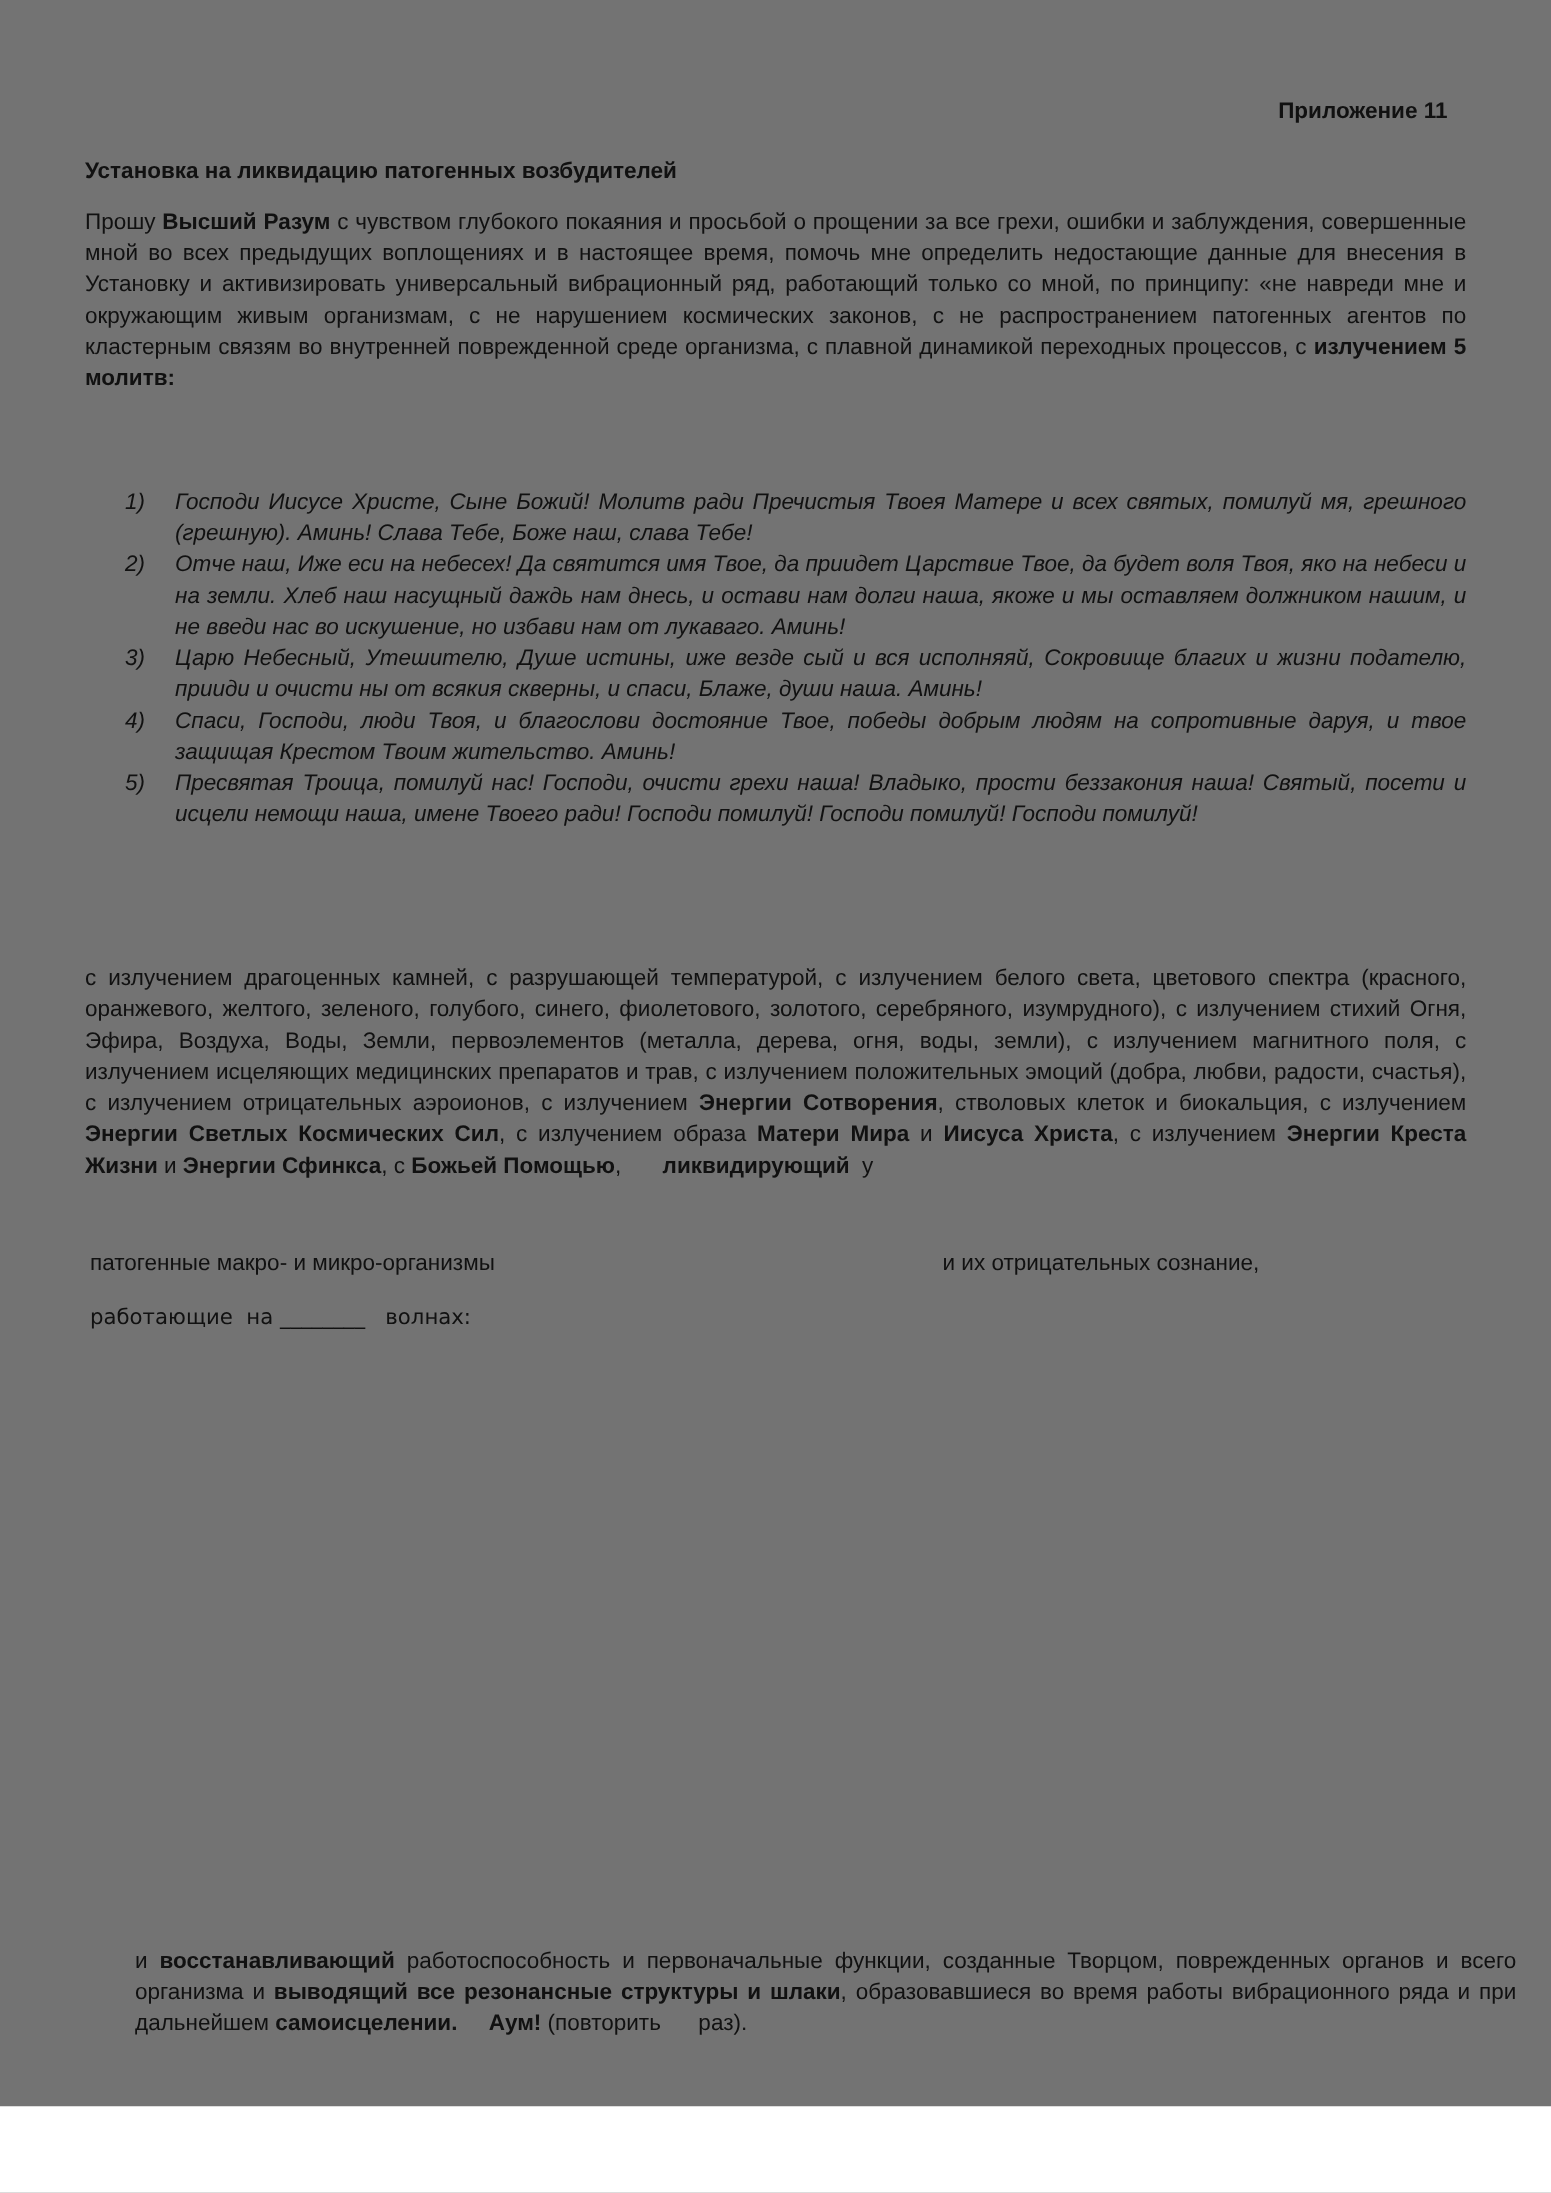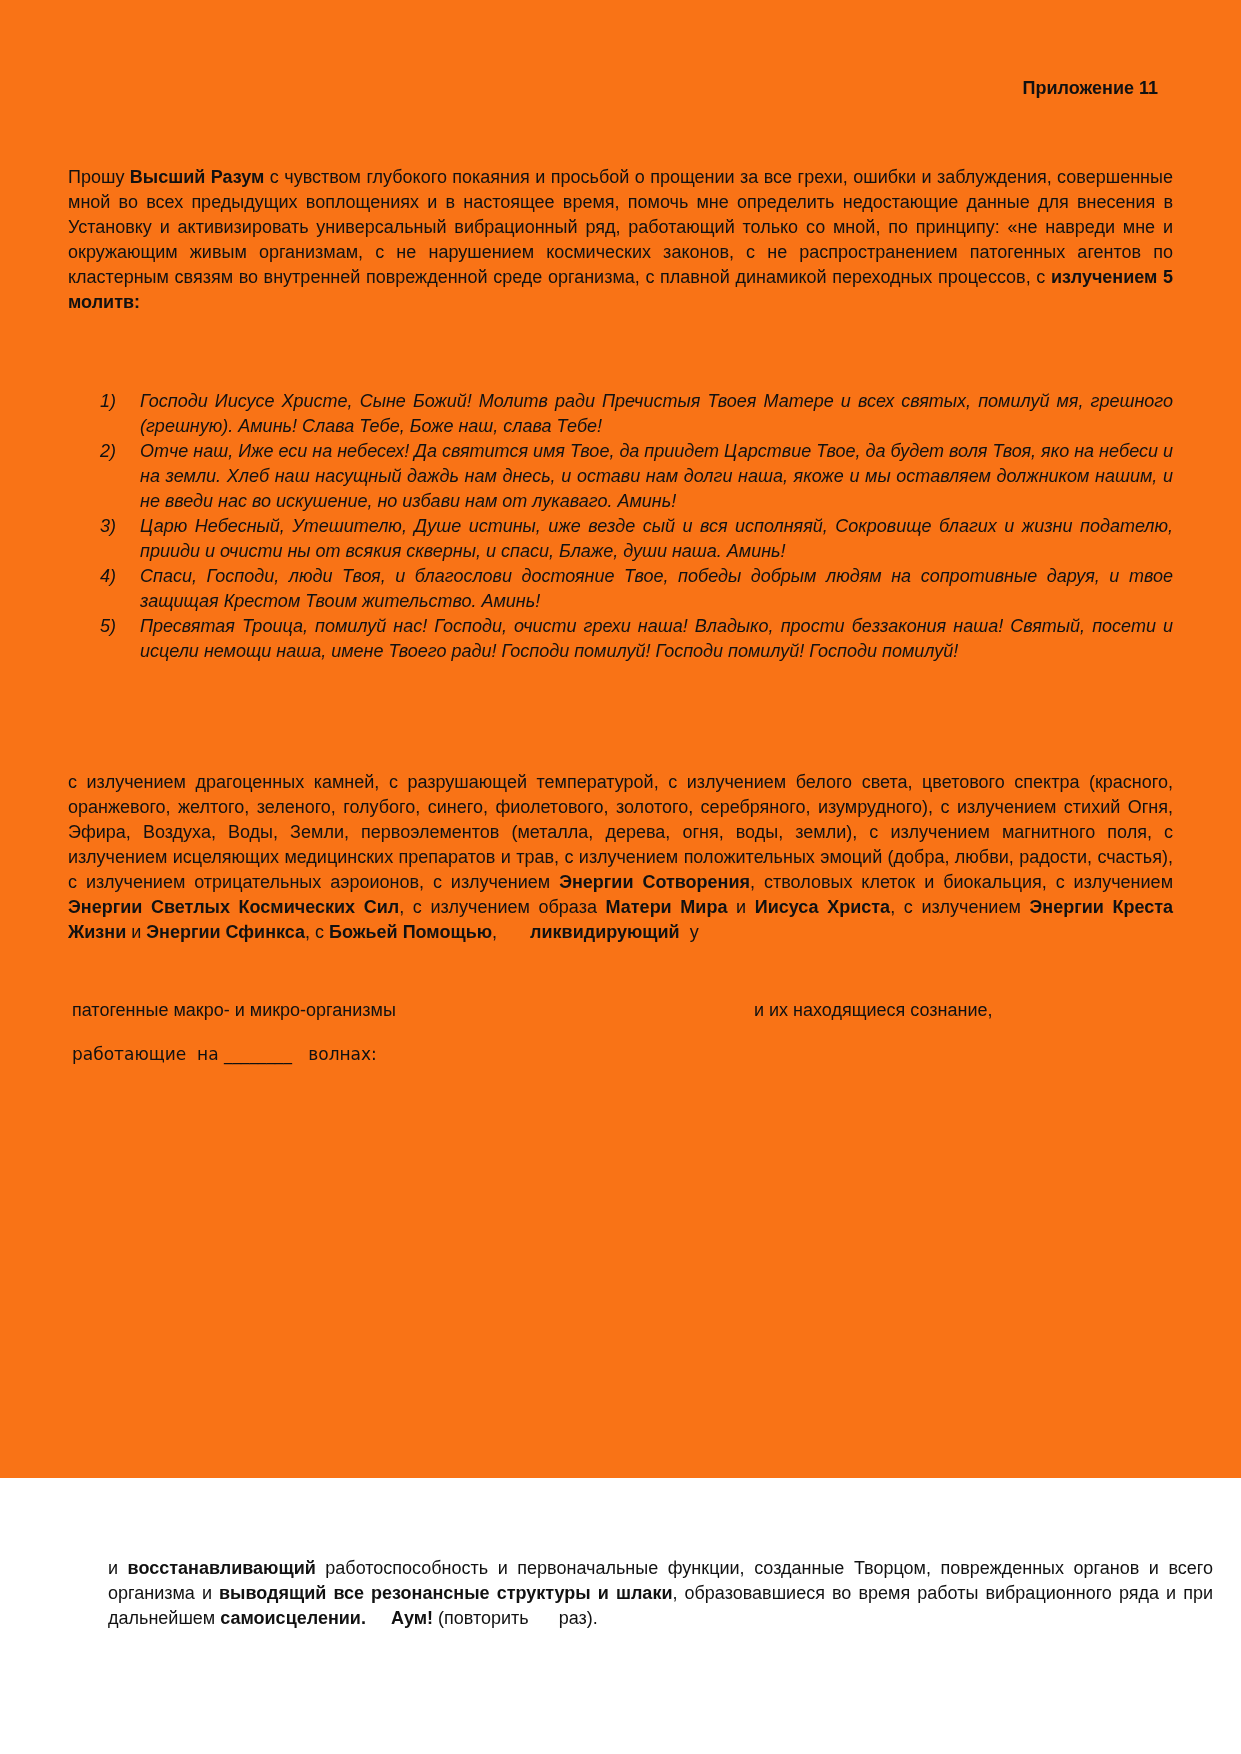--- a/index.html
+++ b/index.html
@@ -1,18 +1,18 @@
 <!DOCTYPE html>
 <html><head>
 <meta charset="utf-8">
 <style>
   html, body { margin: 0; padding: 0; background: #ffffff; }
   body { width: 1241px; height: 1754px; position: relative; overflow: hidden;
          font-family: "Liberation Sans", sans-serif; color: #111111; }
-  .page { position: absolute; left: 0; top: 0; width: 1241px; height: 1478px; background: #f97316; }
+  .page { position: absolute; left: 0; top: 0; width: 1241px; height: 1685px; background: #737373; }
   .abs { position: absolute; }
   .appendix { right: 83px; top: 78px; font-weight: bold; font-size: 18px; }
   .title { left: 68px; top: 126px; font-weight: bold; font-size: 18px; }
   .para { left: 68px; width: 1105px; font-size: 18px; line-height: 25px; text-align: justify; }
   .intro { top: 165px; }
   .para b { font-weight: bold; }
   .prayers { left: 100px; top: 389px; width: 1073px; font-style: italic; font-size: 18px; line-height: 25px; margin: 0; padding: 0; list-style: none; }
   .prayers li { position: relative; padding-left: 40px; text-align: justify; }
   .prayers .num { position: absolute; left: 0; top: 0; }
   .radiation { top: 770px; }
@@ -20,39 +20,40 @@
   .line { font-size: 18px; }
   .mono-like { font-family: "DejaVu Sans", sans-serif; font-size: 17px; }
 </style>
 </head>
 <body>
 
 <div class="page">
 
   <div class="abs appendix">Приложение 11</div>
 
+  <div class="abs title">Установка на ликвидацию патогенных возбудителей</div>
 
   <div class="abs para intro">
     <span>Прошу </span><b>Высший Разум</b><span> с чувством глубокого покаяния и просьбой о прощении за все грехи, ошибки и заблуждения, совершенные мной во всех предыдущих воплощениях и в настоящее время, помочь мне определить недостающие данные для внесения в Установку и активизировать универсальный вибрационный ряд, работающий только со мной, по принципу: «не навреди мне и окружающим живым организмам, с не нарушением космических законов, с не распространением  патогенных агентов по кластерным связям во внутренней поврежденной среде организма, с плавной динамикой переходных процессов, с </span><b>излучением 5 молитв:</b>
   </div>
 
   <ol class="abs prayers">
     <li><span class="num">1)</span><span>Господи Иисусе Христе, Сыне Божий! Молитв ради Пречистыя Твоея Матере и всех святых, помилуй мя, грешного (грешную). Аминь! Слава Тебе, Боже наш, слава Тебе!</span></li>
     <li><span class="num">2)</span><span>Отче наш, Иже еси на небесех! Да святится имя Твое, да приидет Царствие Твое, да будет воля Твоя, яко на небеси и на земли. Хлеб наш насущный даждь нам днесь, и остави нам долги наша, якоже и мы оставляем должником нашим, и не введи нас во искушение, но избави нам от лукаваго. Аминь!</span></li>
     <li><span class="num">3)</span><span>Царю Небесный, Утешителю, Душе истины, иже везде сый и вся исполняяй, Сокровище благих и жизни подателю, прииди и очисти ны от всякия скверны, и спаси, Блаже, души наша. Аминь!</span></li>
     <li><span class="num">4)</span><span>Спаси, Господи, люди Твоя, и благослови достояние Твое, победы добрым людям на сопротивные даруя, и твое защищая Крестом Твоим жительство. Аминь!</span></li>
     <li><span class="num">5)</span><span>Пресвятая Троица, помилуй нас! Господи, очисти грехи наша! Владыко, прости беззакония наша! Святый, посети и исцели немощи наша, имене Твоего ради! Господи помилуй! Господи помилуй! Господи помилуй!</span></li>
   </ol>
 
   <div class="abs para radiation">
     <span>с излучением драгоценных камней, с разрушающей температурой, с излучением белого света, цветового спектра (красного, оранжевого, желтого, зеленого, голубого, синего, фиолетового, золотого, серебряного, изумрудного), с излучением стихий Огня, Эфира, Воздуха, Воды, Земли, первоэлементов (металла, дерева, огня, воды, земли), с излучением магнитного поля, с излучением исцеляющих медицинских препаратов и трав, с излучением положительных эмоций (добра, любви, радости, счастья), с излучением отрицательных аэроионов, с излучением </span><b>Энергии Сотворения</b><span>, стволовых клеток и биокальция, с излучением </span><b>Энергии Светлых Космических Сил</b><span>, с излучением образа </span><b>Матери Мира</b><span> и </span><b>Иисуса Христа</b><span>, с излучением </span><b>Энергии Креста Жизни</b><span> и </span><b>Энергии Сфинкса</b><span>, с </span><b>Божьей Помощью</b><span>, </span><span class="u">ликвидирующий</span><span style="white-space:pre">  у</span>
   </div>
 
   <div class="abs line" style="left:72px; top:1000px;">патогенные макро- и микро-организмы</div>
-  <div class="abs line" style="left:754px; top:1000px;">и их находящиеся сознание,</div>
+  <div class="abs line" style="left:754px; top:1000px;">и их отрицательных сознание,</div>
 
   <div class="abs mono-like" style="left:72px; top:1044px; white-space:pre;"><span>работающие  на</span> <span>________</span>   <span>волнах:</span></div>
 
 
   <div class="abs para" style="top:1556px;margin-left:40px;">
     <span>и </span><b>восстанавливающий</b><span> работоспособность и первоначальные функции, созданные Творцом, поврежденных органов и всего организма и </span><b>выводящий все резонансные структуры и шлаки</b><span>, образовавшиеся во время работы вибрационного ряда и при дальнейшем </span><b>самоисцелении.</b><span style="white-space:pre">     </span><b>Аум!</b><span style="white-space:pre"> (повторить      раз).</span>
   </div>
 
 </div>
 

